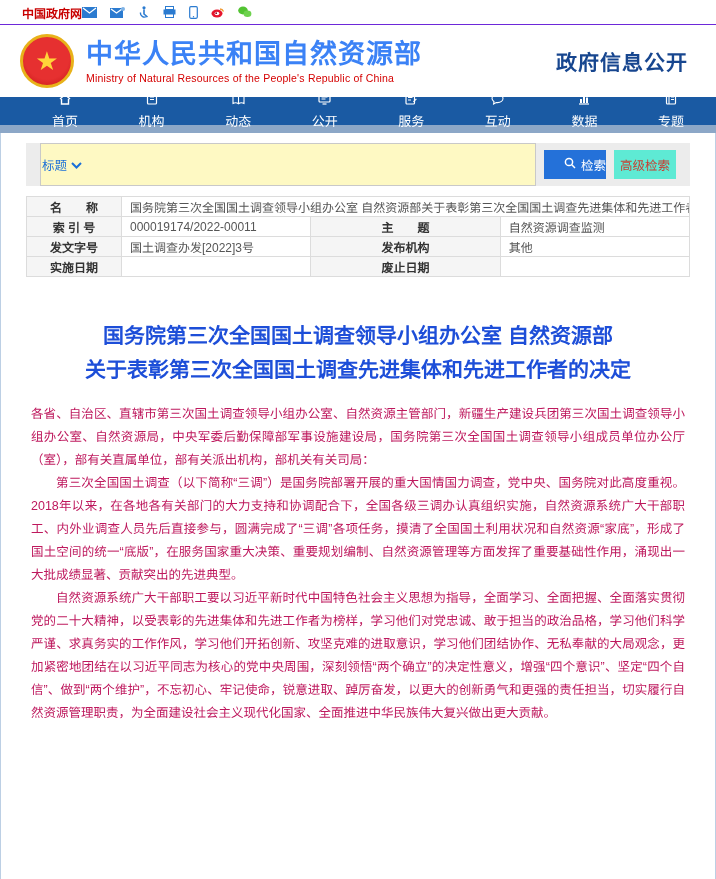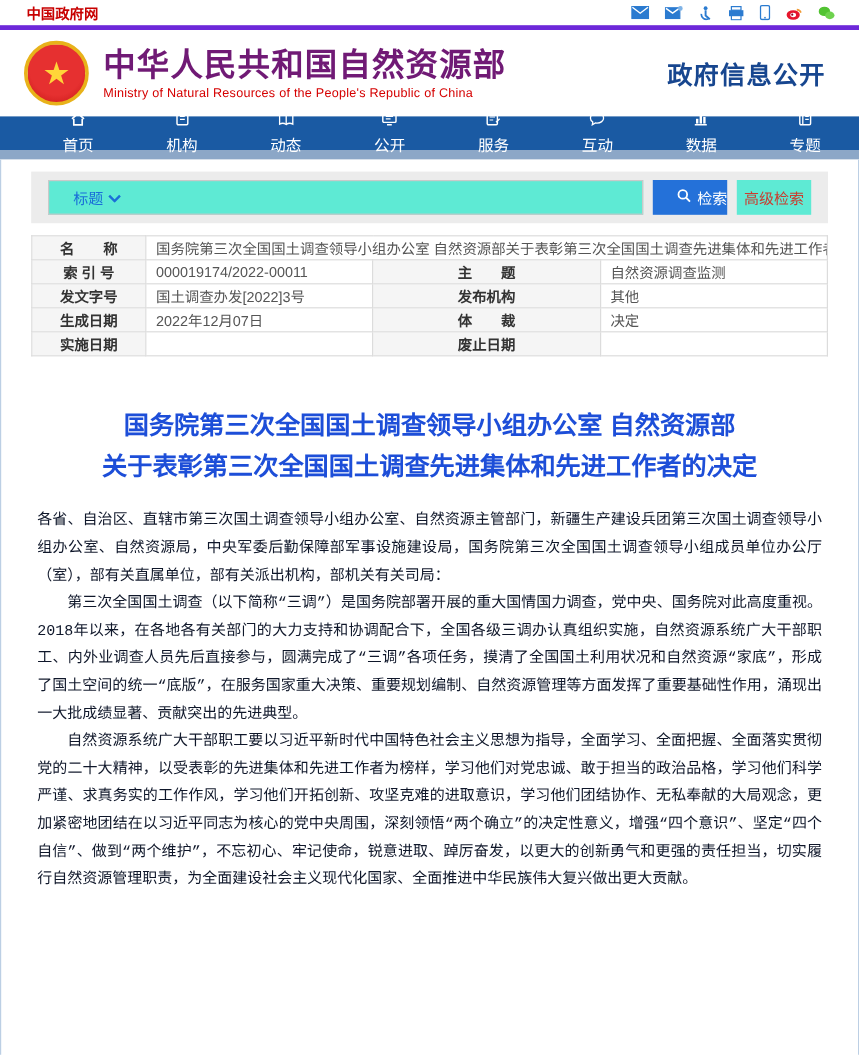--- a/index.html
+++ b/index.html
@@ -1,69 +1,69 @@
 <!DOCTYPE html>
 <html lang="zh-CN"><head>
 <meta charset="utf-8">
 <style>
   * { margin:0; padding:0; box-sizing:border-box; }
   html,body { background:#fff; width:716px; font-family:"Liberation Sans","DejaVu Sans",sans-serif; }
   body { height:879px; overflow:hidden; }
 
   
-  .topbar { height:25px; display:flex; align-items:center; justify-content:space-between;
-            padding:0 20px 0 22px; border-bottom:4px solid #6d28d9; }
+  .topbar { height:25px; display:flex; align-items:center; justify-content:flex-start;
+            padding:0 20px 0 22px; border-bottom:1px solid #6d28d9; }
   .gov-link { color:#c80000; font-size:12px; font-weight:bold; text-decoration:none; }
   .top-icons { display:flex; align-items:center; gap:13px; }
   .top-icons svg { display:block; }
 
   
   .masthead { height:72px; display:flex; align-items:center; padding:0 28px 0 20px; }
   .emblem { width:54px; height:54px; border-radius:50%;
             background:radial-gradient(circle at 50% 42%, #e63030 0 60%, #c41414 100%);
             border:3px solid #e8b21a; display:flex; align-items:center; justify-content:center;
             color:#ffd539; font-size:26px; line-height:1; flex:0 0 auto; }
   .ministry { margin-left:12px; }
-  .ministry-cn { color:#701a75; font-size:27px; font-weight:bold; letter-spacing:1px; line-height:30px; }
+  .ministry-cn { color:#3b82f6; font-size:27px; font-weight:bold; letter-spacing:1px; line-height:30px; }
   .ministry-en { color:#d50000; font-size:10.5px; margin-top:3px; letter-spacing:.2px; }
   .gip-title { margin-left:auto; color:#17468f; font-size:21px; font-weight:bold; letter-spacing:1px; }
 
   
   .nav { height:28px; background:#1a5aa3; display:flex; align-items:center;
          justify-content:space-between; padding:0 32px 0 52px; }
   .nav-item { display:flex; align-items:center; gap:6px; color:#fff; font-size:13px; cursor:pointer;flex-direction:column; }
   .nav-item svg { display:block; }
   .nav-strip { height:8px; background:#8ca7c7; }
 
   
   .content { border-left:1px solid #bccfe4; border-right:1px solid #bccfe4;
              min-height:818px; padding:10px 25px 30px 25px; background:#fff; }
 
   
   .searchbar { background:#ececec; height:43px; display:flex; align-items:center; padding:0 14px; gap:8px; }
-  .search-input { flex:1; height:29px; background:#5eead4; border:1px solid #c9c9c9;
-                  display:flex; align-items:center; padding:0 20px; }
+  .search-input { flex:1; height:43px; background:#fef9c3; border:1px solid #c9c9c9;
+                  display:flex; align-items:center; padding:0 1px; }
   .field-select { display:flex; align-items:center; gap:4px; color:#1a6fd8; font-size:12.5px; cursor:pointer; }
   .btn-search { height:29px; width:62px; background:#2471d9; color:#fff; border:none; font-size:12.5px;
                 display:flex; align-items:center; justify-content:center; gap:5px; cursor:pointer;padding-left:20px; }
   .btn-adv { height:29px; width:62px; background:#5eead4; color:#c93d30; border:none; font-size:12.5px;
              display:flex; align-items:center; justify-content:center; cursor:pointer; }
 
   
   table.meta { width:100%; border-collapse:collapse; margin-top:10px; table-layout:fixed; }
   table.meta td { border:1px solid #dcdcdc; height:20px; font-size:12px; padding:0 8px;
                   vertical-align:middle; white-space:nowrap; overflow:hidden; }
   td.lbl { background:#f5f5f5; color:#333; font-weight:bold; width:95px; text-align:center; }
   td.val { color:#555; }
   td.val-name { color:#555; font-size:11.5px; }
 
   
   .doc-title { margin:42px 8px 0; text-align:center; color:#1d4ed8;
                font-size:21px; font-weight:bold; line-height:34px; font-family:"Liberation Sans","DejaVu Sans",sans-serif; }
-  .doc-body { margin:16px 5px 0; color:#0f172a; font-size:12.5px; line-height:23px; text-align:justify;font-family:Liberation Mono, monospace; }
+  .doc-body { margin:16px 5px 0; color:#be185d; font-size:12.5px; line-height:23px; text-align:justify; }
   .doc-body p.indent { text-indent:2em; }
 </style>
 </head>
 <body>
 
 <div class="topbar">
   <a class="gov-link">中国政府网</a>
   <div class="top-icons">
     <span>
         <svg width="15" height="11" viewBox="0 0 15 11">
@@ -239,26 +239,20 @@
       <td class="lbl">主　　题</td>
       <td class="val">自然资源调查监测</td>
     </tr>
     <tr>
       <td class="lbl">发文字号</td>
       <td class="val">国土调查办发[2022]3号</td>
       <td class="lbl">发布机构</td>
       <td class="val">其他</td>
     </tr>
     <tr>
-      <td class="lbl">生成日期</td>
-      <td class="val">2022年12月07日</td>
-      <td class="lbl">体　　裁</td>
-      <td class="val">决定</td>
-    </tr>
-    <tr>
       <td class="lbl">实施日期</td>
       <td class="val"></td>
       <td class="lbl">废止日期</td>
       <td class="val"></td>
     </tr>
   </tbody>
     </table>
 
   <h1 class="doc-title">
     <span>国务院第三次全国国土调查领导小组办公室 自然资源部</span><br>

